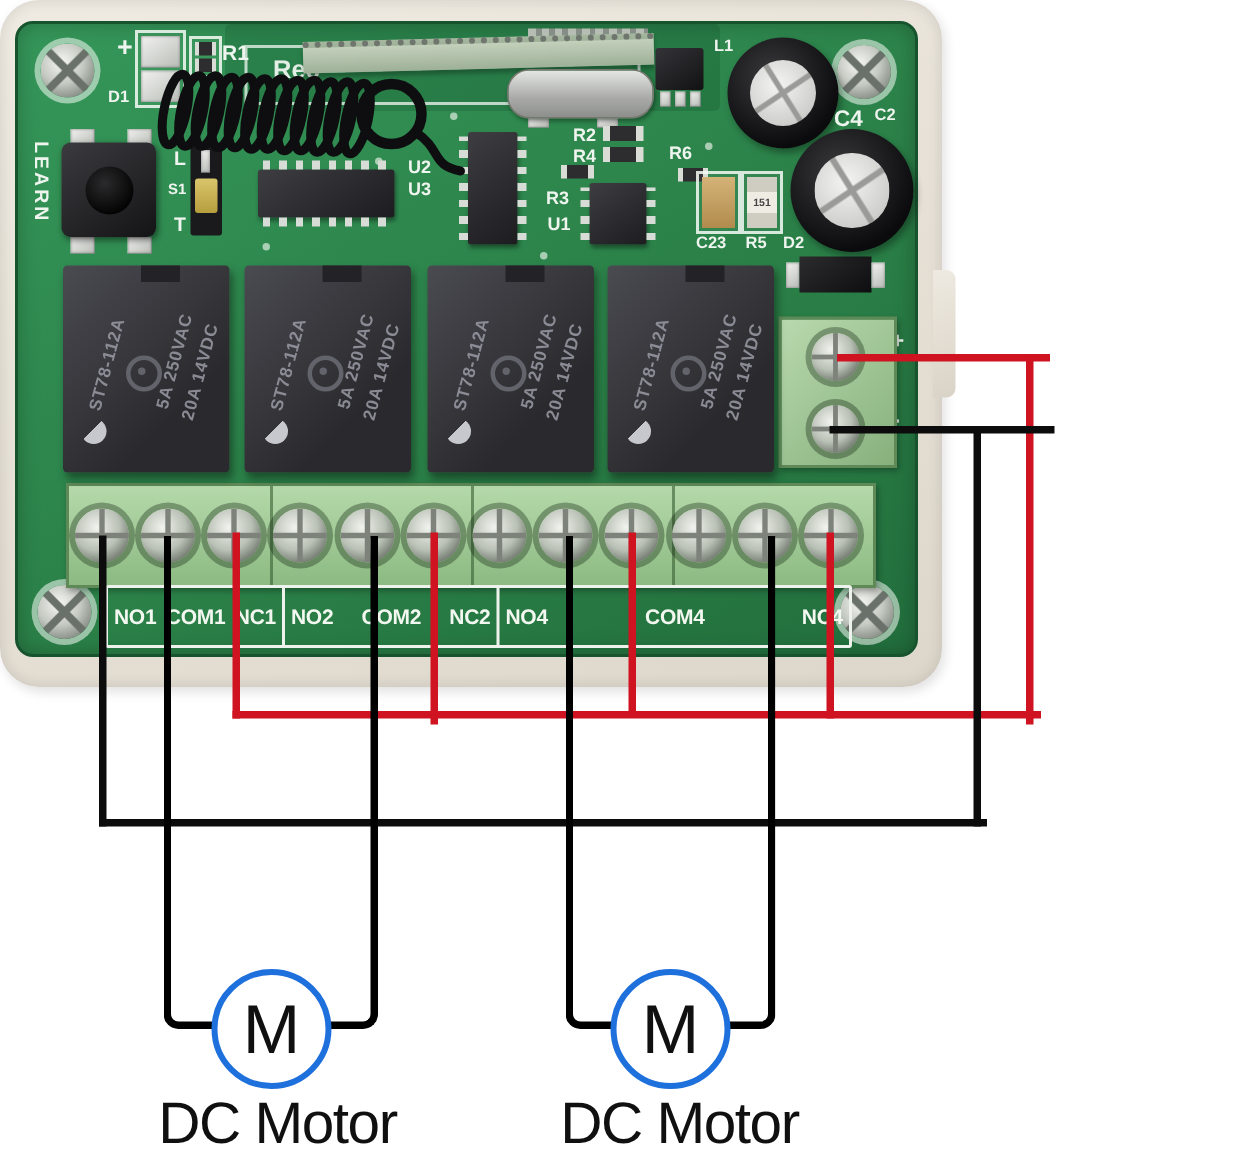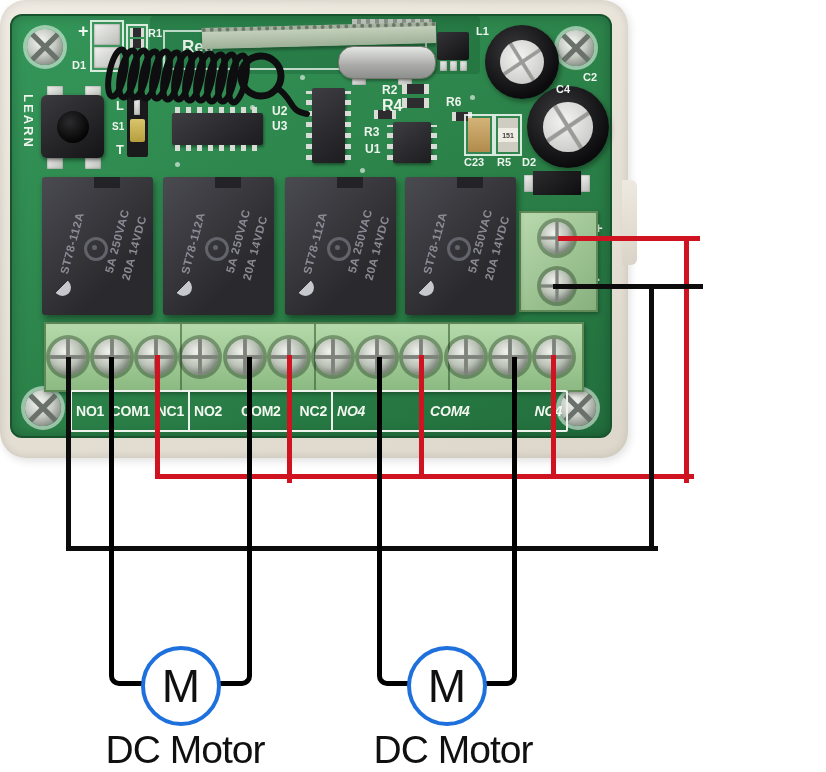--- a/index.html
+++ b/index.html
@@ -109,21 +109,21 @@
   <div class="abs silk" style="left:78px;top:22px;font-size:18px;">+</div>
   <div class="abs silkbox" style="left:90px;top:20px;">
     <span class="pad" style="width:26px;height:21px;display:block;"></span>
     <span class="pad" style="width:26px;height:21px;display:block;"></span>
   </div>
   <div class="abs silk" style="left:72px;top:60px;font-size:11px;">D1</div>
   <div class="abs silkbox" style="left:126px;top:24px;">
     <span class="chip" style="width:14px;height:9px;display:block;"></span>
     <span class="chip" style="width:14px;height:9px;display:block;"></span>
   </div>
-  <div class="abs silk" style="left:148px;top:28px;font-size:11px;">R1</div>
+  <div class="abs silk" style="left:148px;top:28px;font-size:14px;">R1</div>
 
   <div class="abs silk" style="left:-12px;top:115px;width:80px;text-align:center;font-size:13px;letter-spacing:2px;transform:rotate(90deg);">LEARN</div>
   <span class="abs pad" style="left:47px;top:86px;width:16px;height:11px;z-index:6;"></span>
   <span class="abs pad" style="left:85px;top:86px;width:16px;height:11px;z-index:6;"></span>
   <span class="abs pad" style="left:47px;top:158px;width:16px;height:11px;z-index:6;"></span>
   <span class="abs pad" style="left:85px;top:158px;width:16px;height:11px;z-index:6;"></span>
   <div class="abs" style="left:41px;top:95px;width:63px;height:63px;border-radius:6px;z-index:7;background:linear-gradient(145deg,#3b3b3f,#141416);box-shadow:1px 2px 4px rgba(0,0,0,.5);"></div>
   <div class="abs" style="left:57px;top:111px;width:32px;height:32px;border-radius:50%;z-index:8;background:radial-gradient(circle at 40% 35%,#2b2b2d,#000 80%);"></div>
 
   <div class="abs silk" style="left:116px;top:99px;font-size:13px;">L</div>
@@ -162,29 +162,29 @@
   <span class="abs pad" style="left:398px;top:79px;width:14px;height:6px;z-index:6;"></span>
 
   <div class="abs silk" style="left:476px;top:26px;font-size:11px;">L1</div>
   <div class="abs" style="left:437px;top:32px;width:32px;height:28px;background:linear-gradient(145deg,#343438,#121214);border-radius:2px;z-index:6;"></div>
   <span class="abs pad" style="left:440px;top:61px;width:7px;height:10px;z-index:6;"></span>
   <span class="abs pad" style="left:450px;top:61px;width:7px;height:10px;z-index:6;"></span>
   <span class="abs pad" style="left:460px;top:61px;width:7px;height:10px;z-index:6;"></span>
 
   <div class="abs cap" style="left:485px;top:25px;width:74px;height:74px;"></div>
   <div class="abs cap" style="left:527px;top:86px;width:82px;height:82px;"></div>
-  <div class="abs silk" style="left:556px;top:84px;font-size:11px;z-index:8;text-align:right;">C4</div>
+  <div class="abs silk" style="left:556px;top:72px;font-size:15px;z-index:8;text-align:right;">C4</div>
   <div class="abs silk" style="left:583px;top:72px;font-size:11px;z-index:8;">C2</div>
 
   <div class="abs ic ph" style="left:172px;top:113px;width:91px;height:32px;"></div>
   <div class="abs silk" style="left:272px;top:105px;font-size:12px;">U2</div>
   <div class="abs silk" style="left:272px;top:120px;font-size:12px;">U3</div>
   <div class="abs ic pv" style="left:312px;top:88px;width:33px;height:75px;"></div>
   <div class="abs silk" style="left:382px;top:84px;font-size:12px;">R2</div>
-  <div class="abs silk" style="left:382px;top:98px;font-size:16px;">R4</div>
+  <div class="abs silk" style="left:382px;top:98px;font-size:12px;">R4</div>
   <span class="abs chip" style="left:402px;top:84px;width:27px;height:10px;z-index:6;"></span>
   <span class="abs chip" style="left:402px;top:98px;width:27px;height:10px;z-index:6;"></span>
   <span class="abs chip" style="left:374px;top:110px;width:22px;height:9px;z-index:6;"></span>
   <div class="abs silk" style="left:364px;top:126px;font-size:12px;">R3</div>
   <div class="abs silk" style="left:365px;top:143px;font-size:12px;">U1</div>
   <div class="abs ic pv" style="left:393px;top:122px;width:38px;height:41px;"></div>
   <div class="abs silk" style="left:446px;top:96px;font-size:12px;">R6</div>
   <span class="abs chip" style="left:452px;top:112px;width:20px;height:9px;z-index:6;"></span>
 
   <div class="abs silkbox" style="left:464px;top:114px;">
@@ -257,21 +257,21 @@
     <div class="lblgrp" style="width:108px;text-align:center;">
       <span>NO1</span>
       <span>COM1</span>
       <span>NC1</span>
     </div>
     <div class="lblgrp" style="width:133px;align-items:center;">
       <span>NO2</span>
       <span>COM2</span>
       <span>NC2</span>
     </div>
-    <div class="lblgrp" style="flex:1;font-style:italic;">
+    <div class="lblgrp" style="flex:1;">
       <span>NO4</span>
       <span>COM4</span>
       <span>NC4</span>
     </div>
   </div>
 
   <div class="abs pblock"></div>
   <div class="abs tscrew pscrew" style="left:541px;top:222px;"></div>
   <div class="abs tscrew pscrew" style="left:541px;top:270px;"></div>
   <div class="abs silk" style="left:594px;top:220px;font-size:15px;z-index:8;">+</div>

